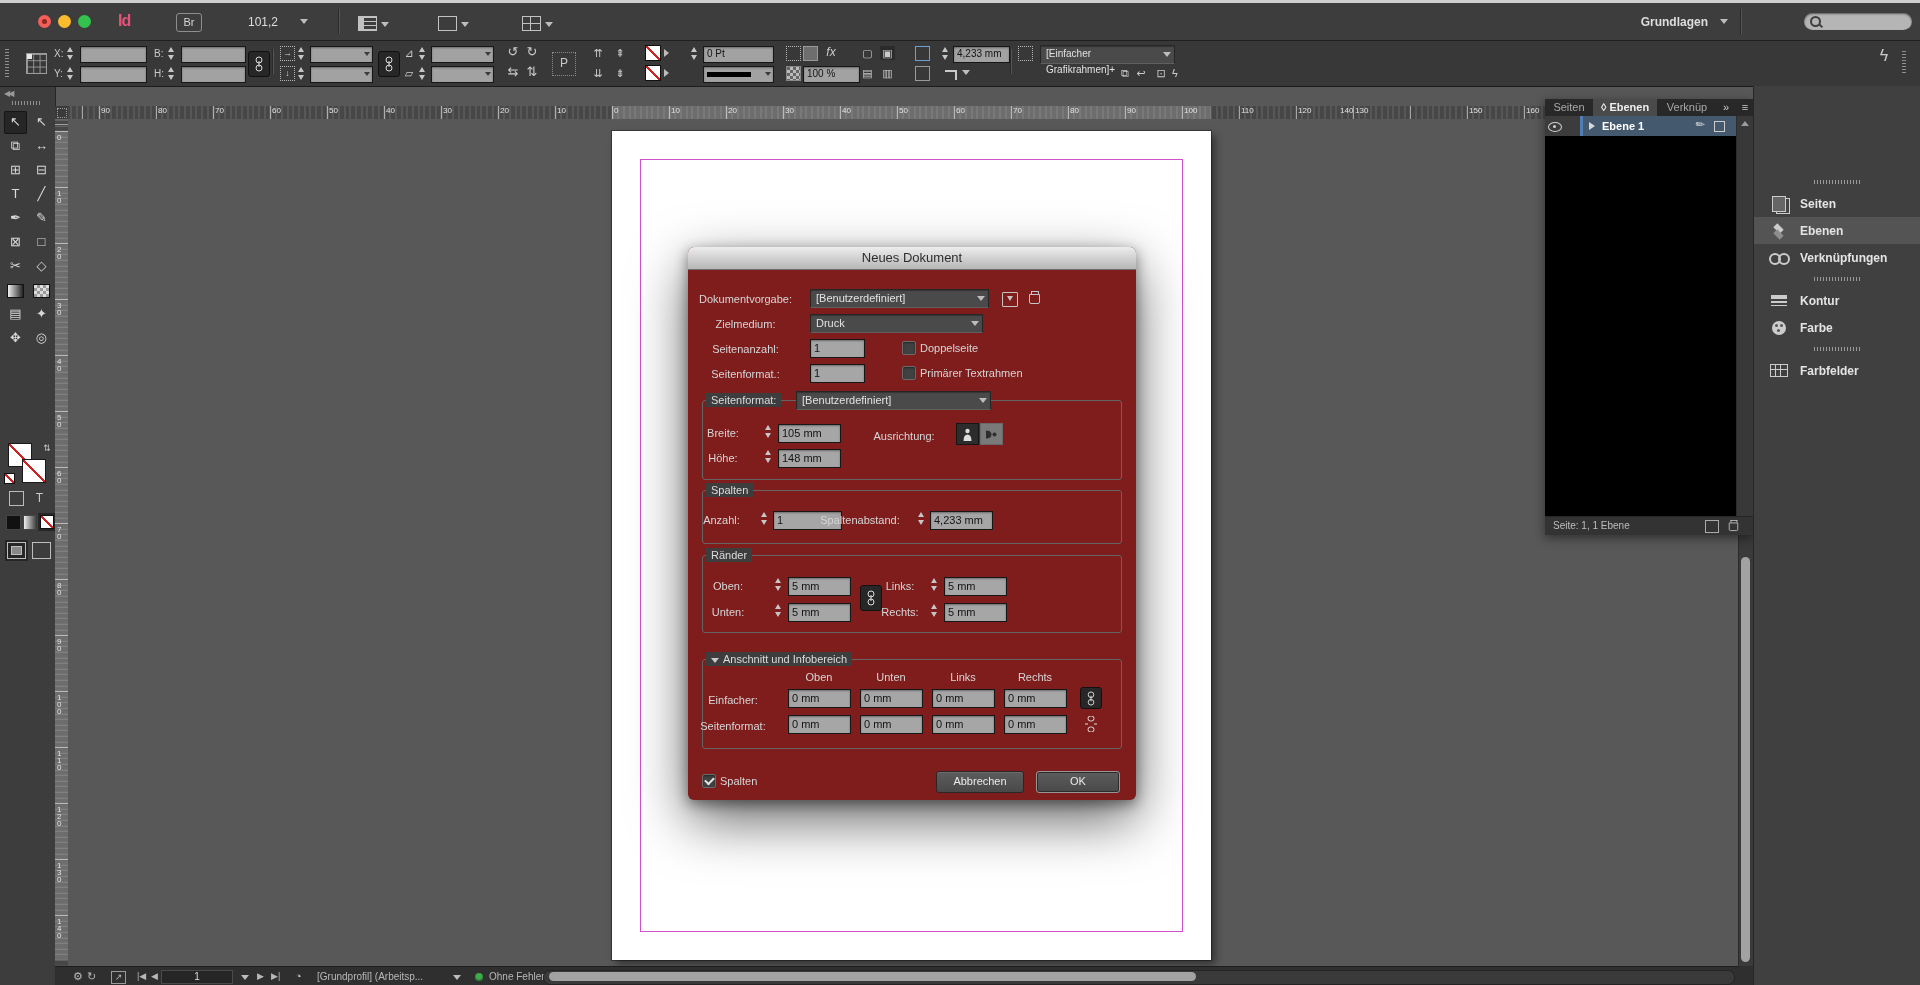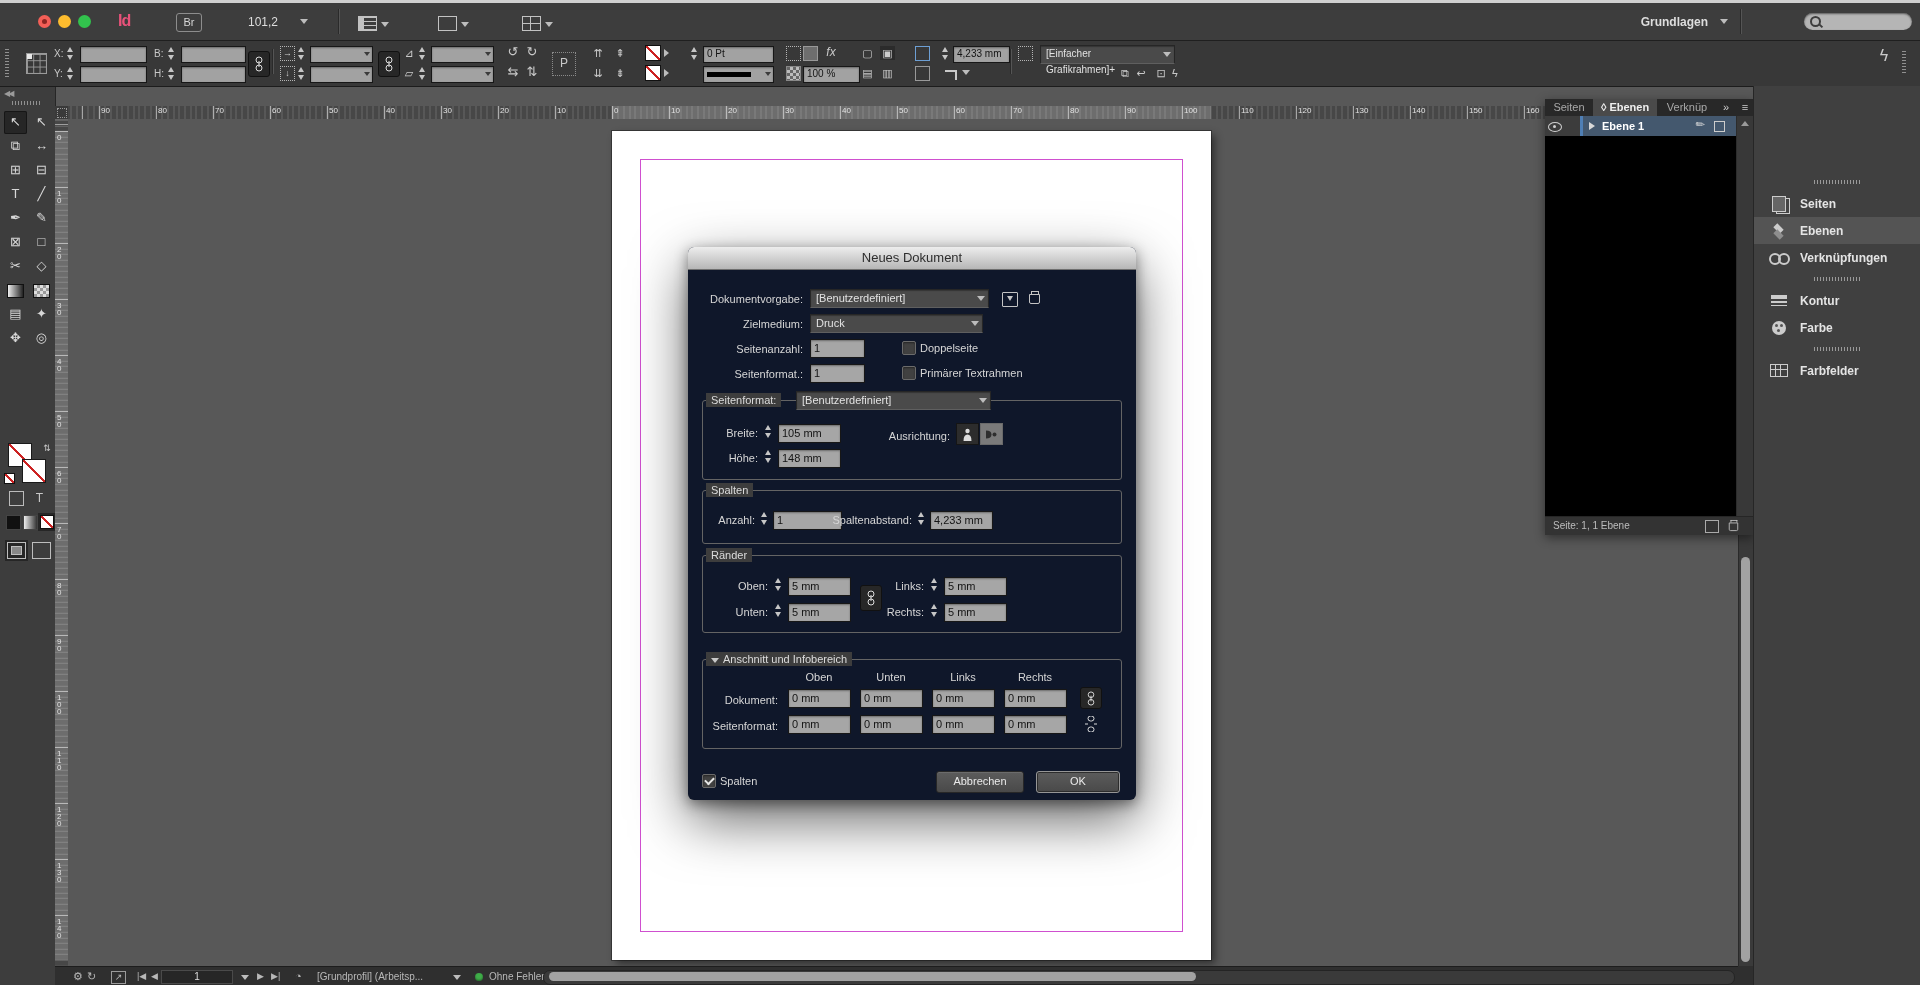--- a/index.html
+++ b/index.html
@@ -88,26 +88,26 @@
   #vruler .light{position:absolute;left:0;top:12px;width:13px;height:829px;background:#6d6d6d;}
   #vruler .ticks{position:absolute;inset:0;
      background-image:repeating-linear-gradient(rgba(230,230,230,.55) 0 1px,transparent 1px 56px),repeating-linear-gradient(rgba(220,220,220,.22) 0 1px,transparent 1px 5.6px);
      background-position:0 12px,0 0.8px;}
   .vnum{position:absolute;left:2px;font-size:8px;line-height:7px;color:#e2e2e2;white-space:pre-line;}
   #canvas{position:absolute;left:68px;top:119px;width:1670px;height:847px;background:#585858;overflow:hidden;}
   #page{position:absolute;left:544px;top:12px;width:599px;height:829px;background:#ffffff;
      box-shadow:0 0 0 1px rgba(0,0,0,.35),4px 4px 8px rgba(0,0,0,.45);}
   #margins{position:absolute;left:28px;top:28px;right:28px;bottom:28px;border:1px solid #cf4fcf;}
   
-  #dialog{position:absolute;left:688px;top:247px;width:448px;height:553px;border-radius:6px;background:#0f172a;
+  #dialog{position:absolute;left:688px;top:247px;width:448px;height:553px;border-radius:6px;background:#7f1d1d;
      box-shadow:0 20px 55px rgba(0,0,0,.6),0 4px 14px rgba(0,0,0,.45);text-decoration:underline;}
   .dlg-title{position:absolute;left:0;top:0;right:0;height:22px;border-radius:6px 6px 0 0;
      background:linear-gradient(#ededed,#b6b6b6);border-bottom:1px solid #6f6f6f;
      text-align:center;font-size:13px;line-height:22px;color:#2e2e2e;}
-  .dl{position:absolute;font-size:11px;color:#d6d6d6;text-align:right;line-height:19px;}
+  .dl{position:absolute;font-size:11px;color:#d6d6d6;text-align:center;line-height:19px;}
   .dlg .lf{height:17px;font-size:11px;line-height:16px;background:#a6a6a6;}
   .grp{position:absolute;border:1px solid #646464;border-radius:3px;}
   .legend{position:absolute;font-size:11px;color:#dcdcdc;background:#3d3d3d;padding:0 5px;line-height:14px;}
   .cbx{position:absolute;width:12px;height:12px;background:#414141;border:1px solid #6b6b6b;border-radius:2px;box-shadow:inset 0 1px 2px rgba(0,0,0,.45);}
   .cbx.checked::after{content:"";position:absolute;left:2px;top:2px;width:7px;height:4px;border-left:2px solid #e8e8e8;border-bottom:2px solid #e8e8e8;transform:rotate(-45deg);}
   .cl{position:absolute;font-size:11px;color:#d6d6d6;line-height:14px;}
   .btn{position:absolute;height:20px;background:linear-gradient(#5c5c5c,#494949);border:1px solid #272727;border-radius:3px;color:#eaeaea;font-size:11px;text-align:center;line-height:18px;box-shadow:inset 0 1px 0 rgba(255,255,255,.1);}
   .btn.ok{border:1px solid #969696;box-shadow:inset 0 0 0 1px #2c2c2c;}
   .orient{position:absolute;width:21px;height:20px;border:1px solid #6a6a6a;background:#7a7a7a;display:flex;align-items:center;justify-content:center;}
   .orient.pressed{background:#2c2c2c;border-color:#151515;}
@@ -367,21 +367,21 @@
         <span class="hnum" style="left: 774px;">40</span>
         <span class="hnum" style="left: 831px;">50</span>
         <span class="hnum" style="left: 888px;">60</span>
         <span class="hnum" style="left: 945px;">70</span>
         <span class="hnum" style="left: 1002px;">80</span>
         <span class="hnum" style="left: 1059px;">90</span>
         <span class="hnum" style="left: 1116px;">100</span>
         <span class="hnum" style="left: 1173px;">110</span>
         <span class="hnum" style="left: 1230px;">120</span>
         <span class="hnum" style="left: 1287px;">130</span>
-        <span class="hnum" style="left: 1344px;">140</span>
+        <span class="hnum" style="left: 1272px;">140</span>
         <span class="hnum" style="left: 1401px;">150</span>
         <span class="hnum" style="left: 1458px;">160</span>
       </div>
   </div>
   <div id="vruler">
     <div class="light"></div>
     <div class="ticks"></div>
     <div class="nums">
         <span class="vnum" style="top: 15px;">0</span>
         <span class="vnum" style="top: 71px;">1
@@ -502,21 +502,21 @@
     <span class="lf" style="left:256px;top:356px;width:58px">5 mm</span>
 
     <div class="grp" style="left:14px;top:412px;width:418px;height:88px"></div>
     <span class="legend" style="left:18px;top:405px"><span class="tri-dn-leg"></span><span>Anschnitt und Infobereich</span></span>
     <div id="bleed-headers">
         <span class="bh" style="left: 100px; top: 424px; width: 62px;">Oben</span>
         <span class="bh" style="left: 172px; top: 424px; width: 62px;">Unten</span>
         <span class="bh" style="left: 244px; top: 424px; width: 62px;">Links</span>
         <span class="bh" style="left: 316px; top: 424px; width: 62px;">Rechts</span>
       </div>
-    <span class="dl" style="left:0;top:444px;width:90px">Dokument:</span>
+    <span class="dl" style="left:0;top:444px;width:90px">Einfacher:</span>
     <div id="bleed-row1">
         <span class="lf" style="left: 100px; top: 442px; width: 58px;">0 mm</span>
         <span class="lf" style="left: 172px; top: 442px; width: 58px;">0 mm</span>
         <span class="lf" style="left: 244px; top: 442px; width: 58px;">0 mm</span>
         <span class="lf" style="left: 316px; top: 442px; width: 58px;">0 mm</span>
       </div>
     <span class="chainbox chain" style="left:392px;top:440px;height:20px">
       <svg width="10" height="15" viewBox="0 0 10 16">
           <rect x="2" y="1" width="6" height="6" rx="3" fill="none" stroke="#ddd"></rect>
           <rect x="2" y="9" width="6" height="6" rx="3" fill="none" stroke="#ddd"></rect>

